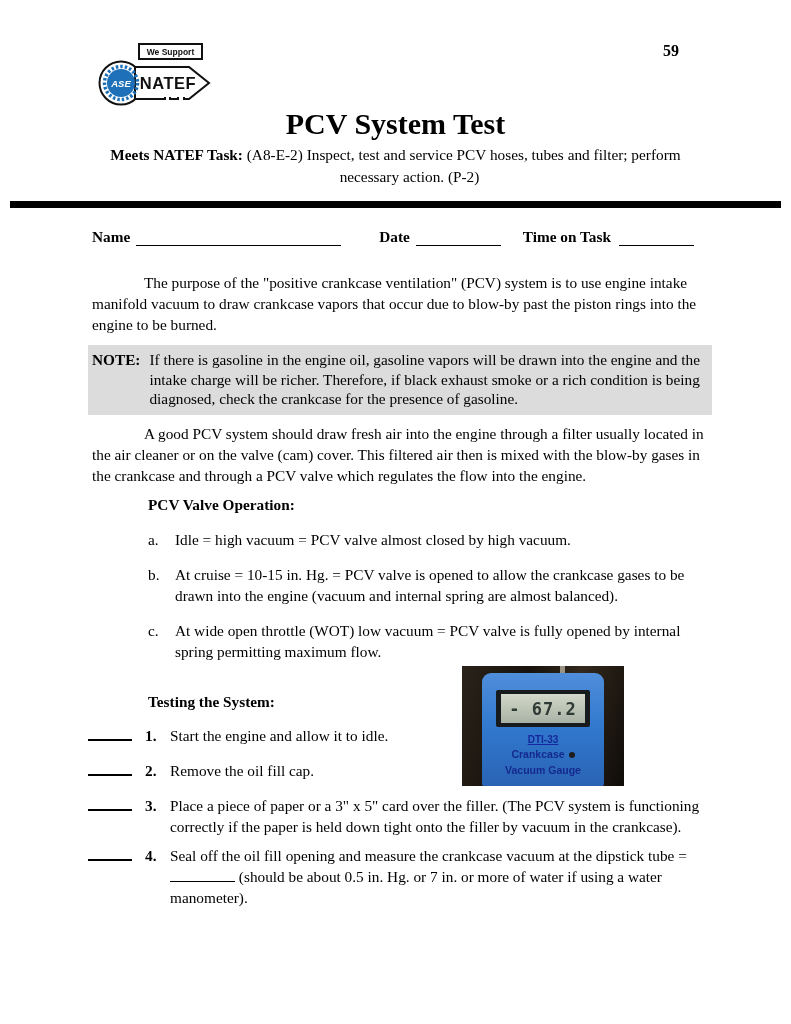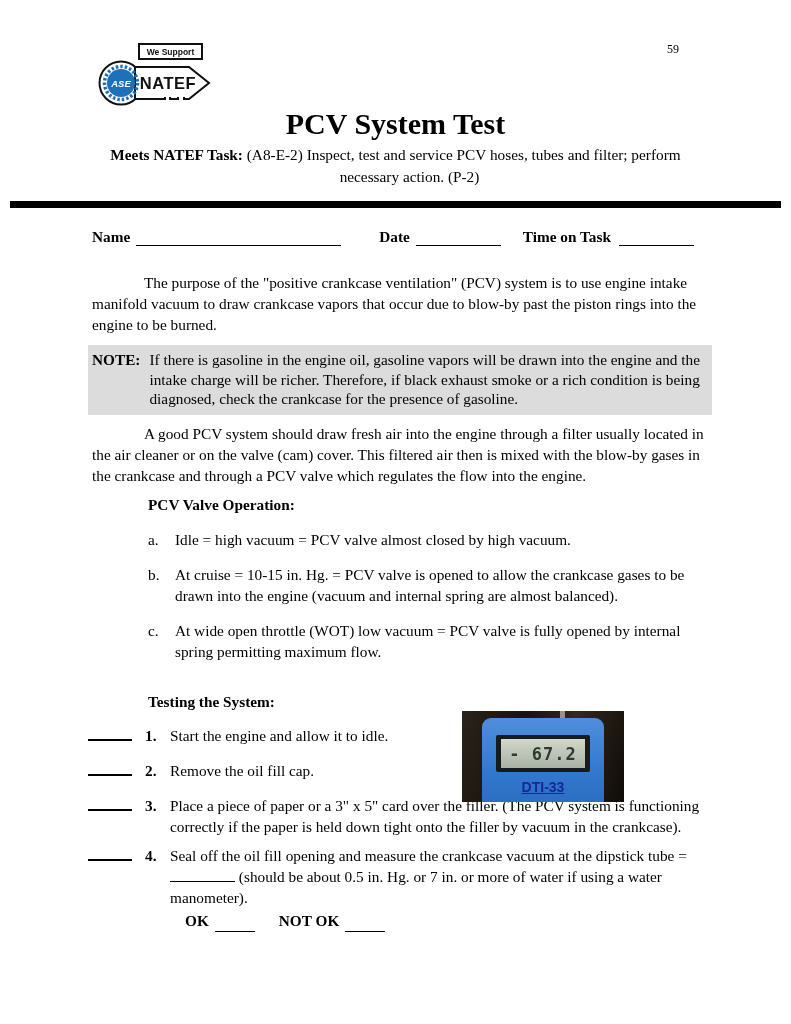--- a/index.html
+++ b/index.html
@@ -2,21 +2,21 @@
 <html><head>
 <meta charset="utf-8">
 <style>
   * { margin:0; padding:0; box-sizing:border-box; }
   html,body { background:#ffffff; }
   .page {
     position:relative; width:791px; height:1024px; background:#fff;
     font-family:"Liberation Serif", serif; font-size:15.3px; color:#000;
     overflow:hidden; margin:0 auto;
   }
-  .page-number { position:absolute; top:42px; right:112px; font-weight:normal; font-size:12px; }
+  .page-number { position:absolute; top:42px; right:112px; font-weight:bold; font-size:16px; }
   .logo-wrap { position:absolute; top:38px; left:93px; width:124px; height:74px; }
 
   .headerblock { padding-top:106px; }
   .doc-title { text-align:center; font-size:30px; font-weight:bold; line-height:36px; }
   .task-line { text-align:center; line-height:22px; padding:2px 70px 0 70px; }
   .task-line .lbl { font-weight:bold; }
   .task-line2 { text-align:center; line-height:22px;padding-left:28px; }
   .rule { height:7px; background:#000; margin:13px 10px 0 10px; }
 
   .fields { padding:0 84px 0 92px; }
@@ -52,44 +52,44 @@
   .step.s4 { margin-top:8px; }
   .step .sblank { margin:14px 0 0 88px; flex:0 0 44px; border-bottom:2px solid #000; height:2px; }
   .step .snum { font-weight:bold; flex:0 0 25px; margin-left:13px; }
   .step .stxt { width:530px; }
   .step .stxt .blank { height:14px; }
 
   .okrow { margin:2px 0 0 185px; font-weight:bold; line-height:22px; display:flex; align-items:flex-end; }
 
   
   .photo {
-    position:absolute; left:462px; top:711px; width:162px; height:91px;
+    position:absolute; left:462px; top:666px; width:162px; height:120px;
     background:linear-gradient(105deg,#2b231a 0%,#17120d 35%,#33291d 62%,#0e0b08 100%);
     overflow:hidden;
   }
   .rod { position:absolute; left:98px; top:0; width:5px; height:12px; background:#9a9283; }
   .device {
     position:absolute; left:20px; top:7px; width:122px; height:113px;
     background:linear-gradient(180deg,#4f8edb 0%,#3078cd 50%,#2a63b4 100%);
     border-radius:9px 9px 2px 2px;
   }
   .lcd-frame { margin:17px auto 0; width:94px; height:37px; background:#181b1d; border-radius:2px; padding:4px 5px; }
   .lcd {
     width:100%; height:100%; background:linear-gradient(180deg,#d2d8ca,#a8b2a4);
     display:flex; align-items:center; justify-content:center;
     font-family:"DejaVu Sans Mono", monospace; font-weight:bold;
     color:#2e3a34; font-size:17px; letter-spacing:1px;
   }
   .gmodel {
     margin-top:7px; text-align:center; font-family:"Liberation Sans", sans-serif;
-    font-size:14px; font-weight:bold; color:#16279d; text-decoration:underline;
+    font-size:10px; font-weight:bold; color:#16279d; text-decoration:underline;
   }
   .gname {
     text-align:center; font-family:"Liberation Sans", sans-serif;
-    font-size:10.5px; font-weight:bold; color:#152a8e; line-height:12.5px; margin-top:13px;
+    font-size:10.5px; font-weight:bold; color:#152a8e; line-height:12.5px; margin-top:3px;
   }
   .gdot { display:inline-block; width:6px; height:6px; border-radius:50%; background:#1d1d1d; margin-left:4px; vertical-align:middle; }
   .grange {
     text-align:right; font-family:"Liberation Sans", sans-serif;
     font-size:13px; font-weight:bold; color:#1d3aa0; margin-top:20px;
   }
 </style>
 </head>
 <body>
 
@@ -172,26 +172,20 @@
     <span class="sblank"></span>
     <span class="snum">3.</span>
     <span class="stxt">Place a piece of paper or a 3" x 5" card over the filler.  (The PCV system is functioning correctly if the paper is held down tight onto the filler by vacuum in the crankcase).</span>
   </div>
   <div class="step s4">
     <span class="sblank"></span>
     <span class="snum">4.</span>
     <span class="stxt"><span>Seal off the oil fill opening and measure the crankcase vacuum at the dipstick tube =</span> <span class="blank b65"></span> <span>(should be about 0.5 in. Hg. or 7 in. or more of water if using a water manometer).</span></span>
   </div>
 
-  <div class="okrow">
-    <span>OK</span>
-    <span class="blank b40"></span>
-    <span class="ml24">NOT OK</span>
-    <span class="blank b40"></span>
-  </div>
 
   <div class="photo">
     <div class="rod"></div>
     <div class="device">
       <div class="lcd-frame">
         <div class="lcd">- 67.2</div>
       </div>
       <div class="gmodel">DTI-33</div>
       <div class="gname"><span>Crankcase</span><span class="gdot"></span></div>
       <div class="gname">Vacuum Gauge</div>

